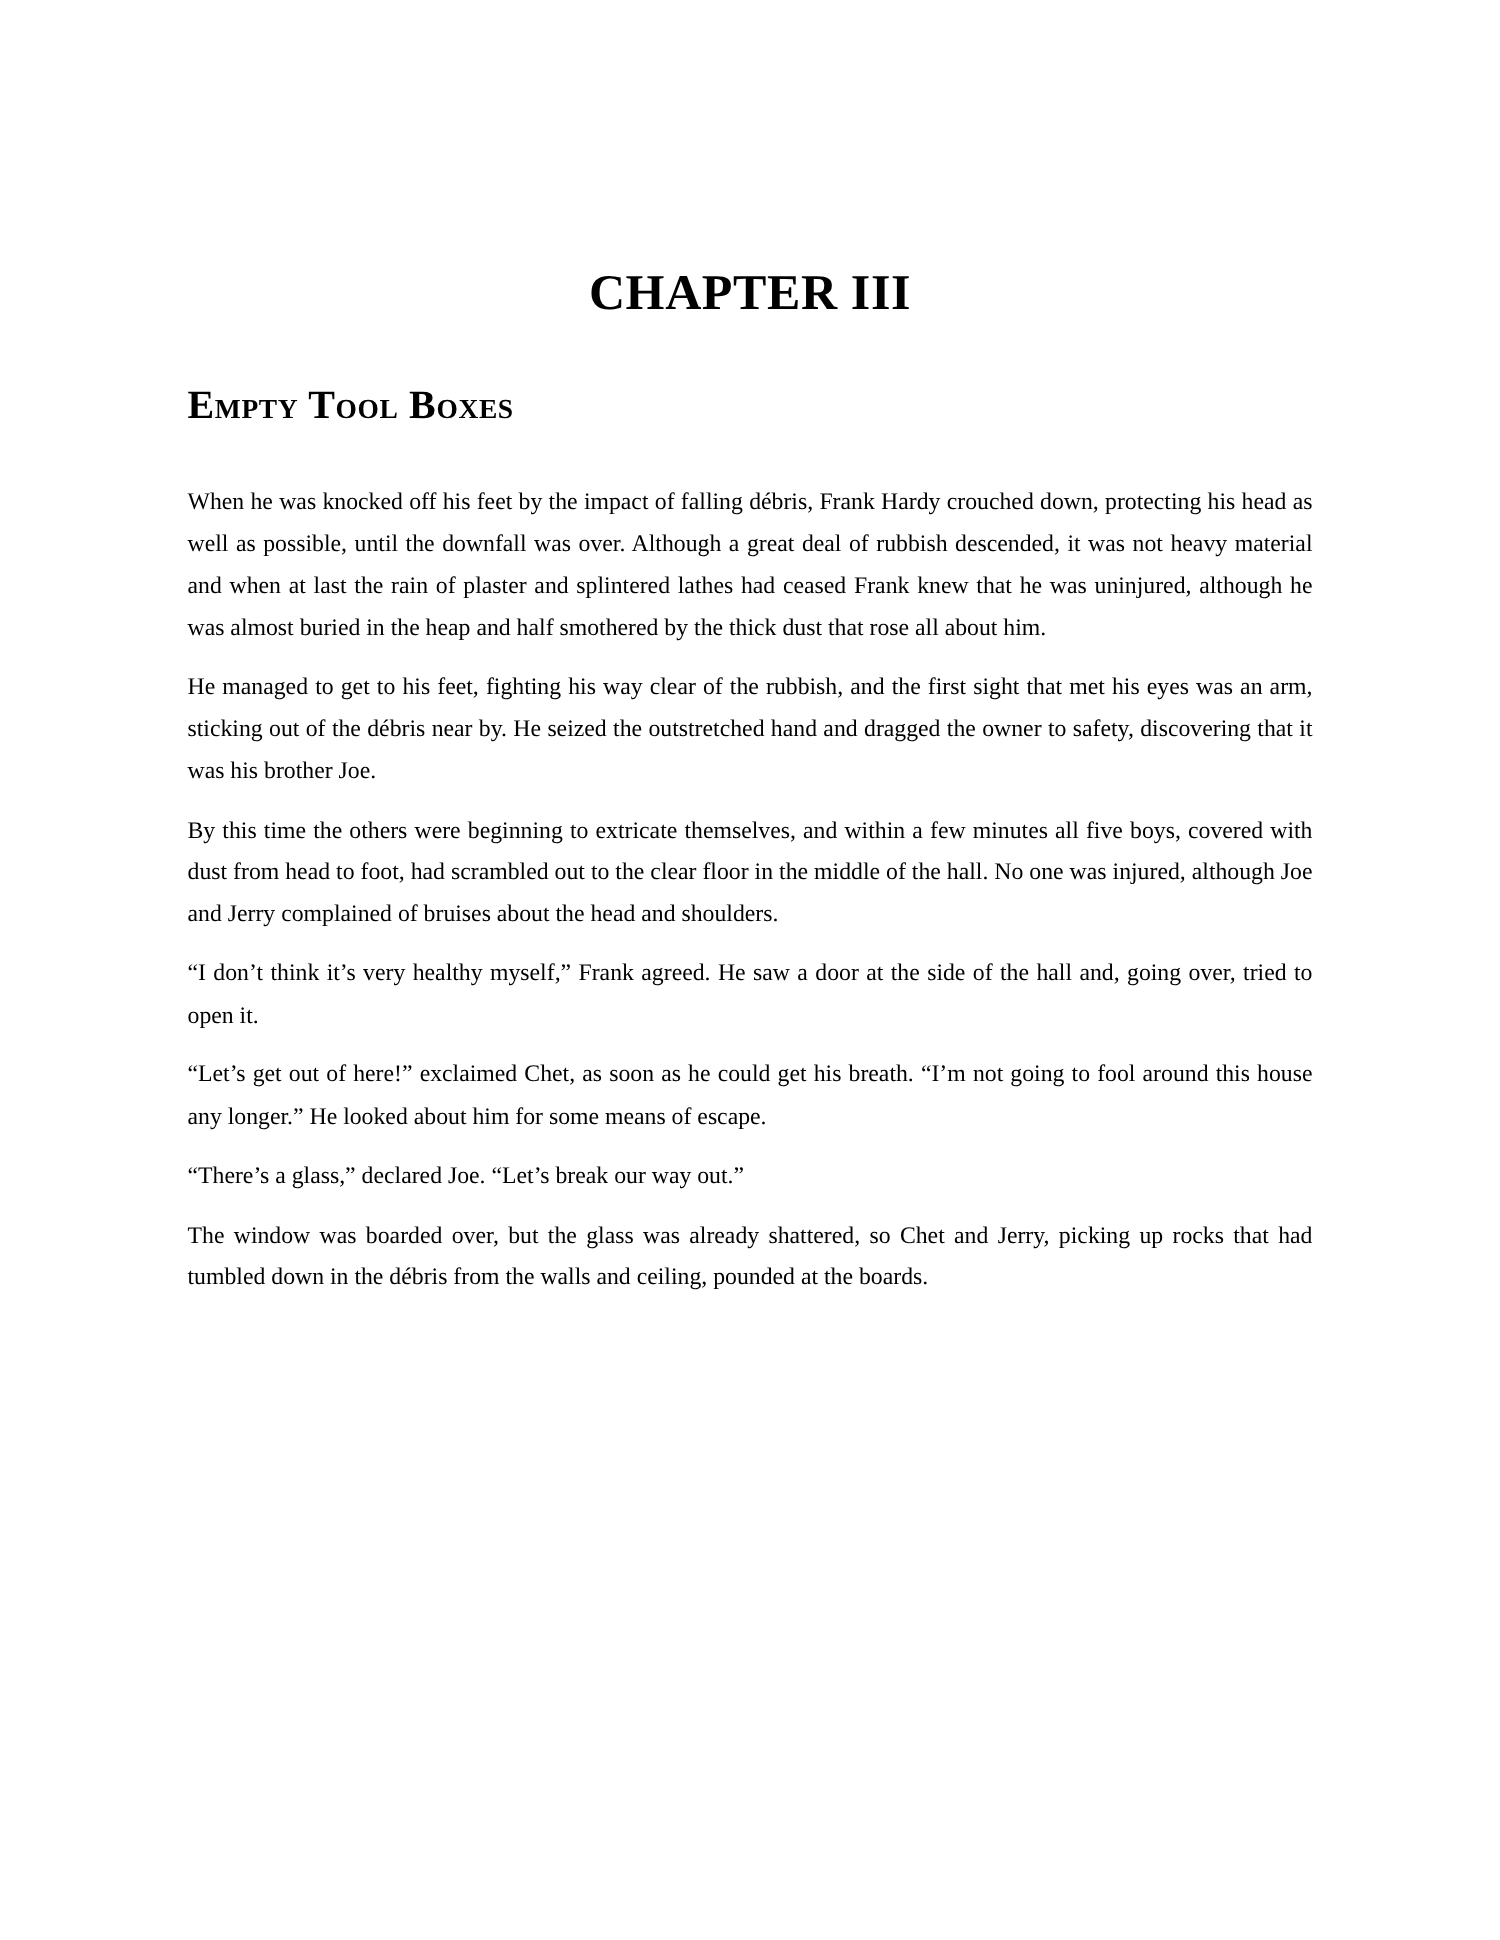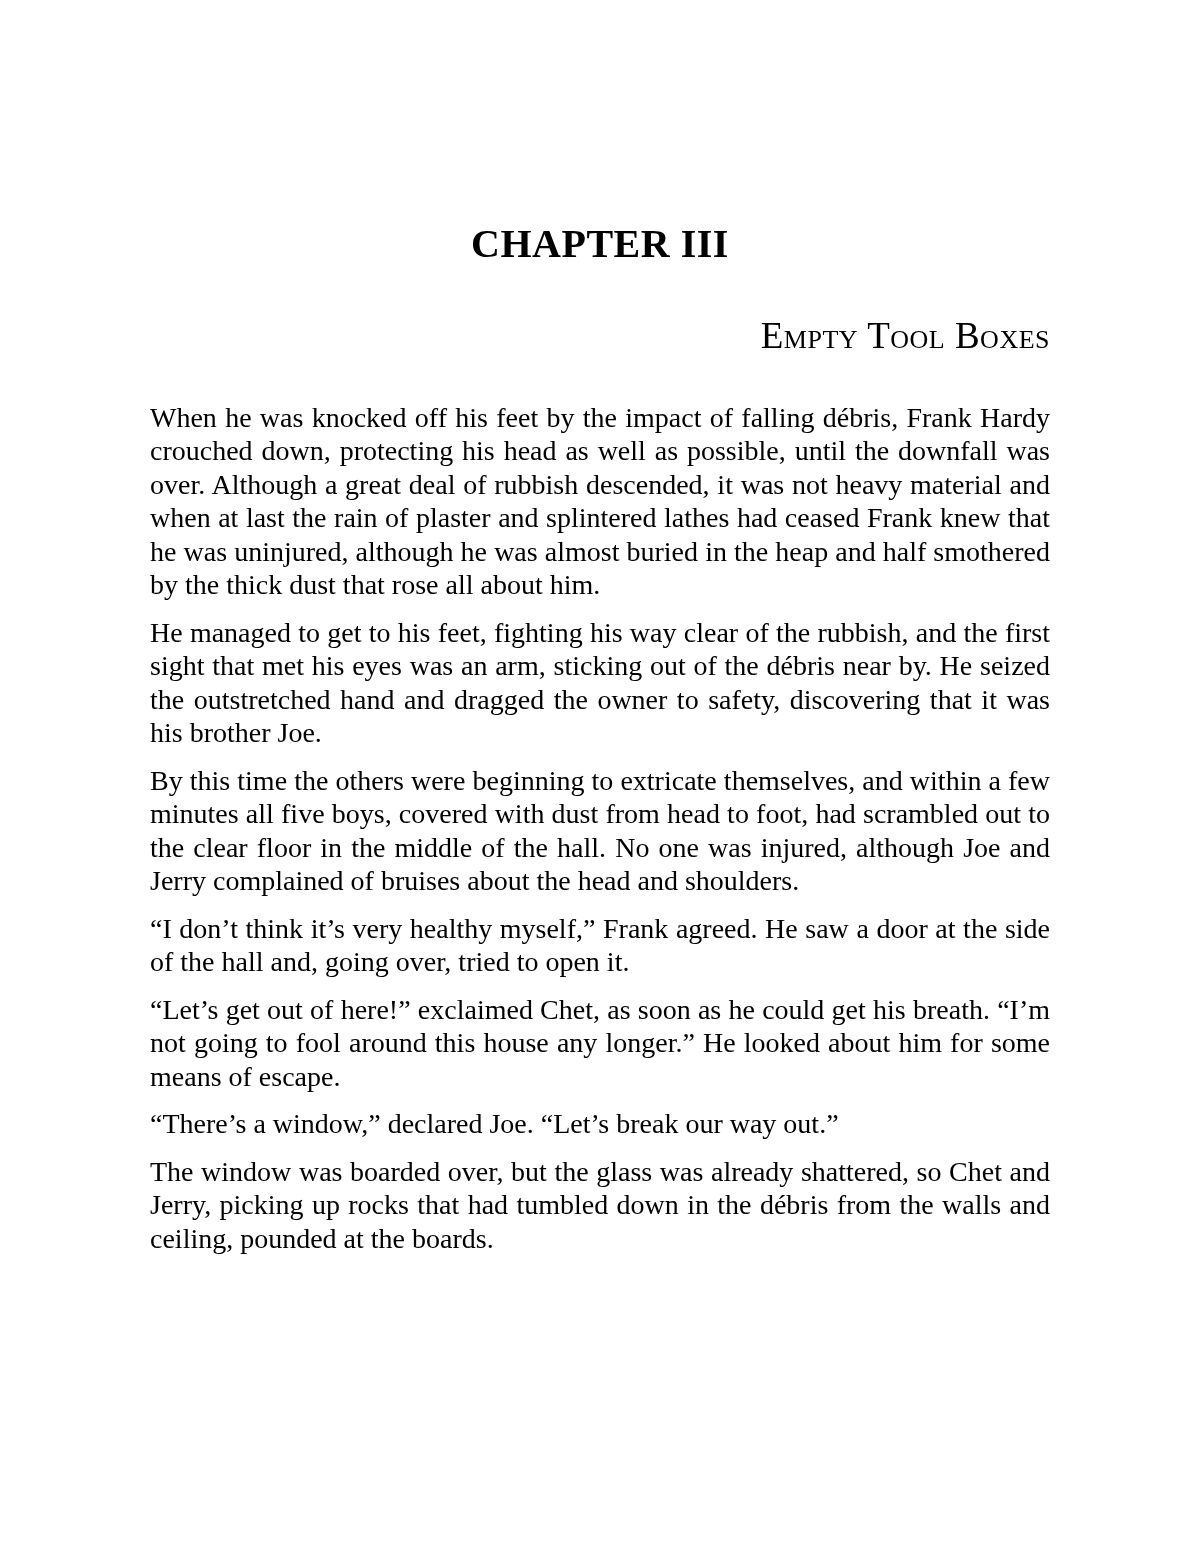--- a/index.html
+++ b/index.html
@@ -9,66 +9,65 @@
   }
   .page {
     position: relative;
     width: 1200px;
     height: 1316px;
     background: #ffffff;
     color: #000000;
     font-family: "Liberation Serif", serif;
     overflow: hidden;
     box-sizing: border-box;
-    margin-top: 10px;
   }
   .text-column {
     position: absolute;
     left: 150px;
     top: 0;
     width: 900px;
   }
   h1.chapter-title {
     margin: 212px 0 0 0;
     text-align: center;
     font-size: 40px;
     line-height: 1.1;
     font-weight: bold;
     letter-spacing: 0.5px;
   }
   h2.section-title {
     margin: 50px 0 0 0;
-    text-align: right;
-    font-size: 37px;
+    text-align: left;
+    font-size: 32px;
     line-height: 1.1;
-    font-weight: normal;
+    font-weight: bold;
     font-variant: small-caps;
     letter-spacing: 0.5px;
   }
   .body-text {
     margin-top: 44px;
   }
   .body-text p {
     margin: 0 0 14px 0;
-    font-size: 28px;
+    font-size: 19px;
     line-height: 33.5px;
     text-align: justify;
     text-justify: inter-word;
   }
 </style>
 </head>
 <body>
 
 <div class="page">
   <div class="text-column">
     <h1 class="chapter-title">CHAPTER III</h1>
     <h2 class="section-title">Empty Tool Boxes</h2>
     <div class="body-text">
       <p>When he was knocked off his feet by the impact of falling débris, Frank Hardy crouched down, protecting his head as well as possible, until the downfall was over. Although a great deal of rubbish descended, it was not heavy material and when at last the rain of plaster and splintered lathes had ceased Frank knew that he was uninjured, although he was almost buried in the heap and half smothered by the thick dust that rose all about him.</p>
       <p>He managed to get to his feet, fighting his way clear of the rubbish, and the first sight that met his eyes was an arm, sticking out of the débris near by. He seized the outstretched hand and dragged the owner to safety, discovering that it was his brother Joe.</p>
       <p>By this time the others were beginning to extricate themselves, and within a few minutes all five boys, covered with dust from head to foot, had scrambled out to the clear floor in the middle of the hall. No one was injured, although Joe and Jerry complained of bruises about the head and shoulders.</p>
       <p>“I don’t think it’s very healthy myself,” Frank agreed. He saw a door at the side of the hall and, going over, tried to open it.</p>
       <p>“Let’s get out of here!” exclaimed Chet, as soon as he could get his breath. “I’m not going to fool around this house any longer.” He looked about him for some means of escape.</p>
-      <p>“There’s a window,” declared Joe. “Let’s break our way out.”</p>
+      <p>“There’s a glass,” declared Joe. “Let’s break our way out.”</p>
       <p>The window was boarded over, but the glass was already shattered, so Chet and Jerry, picking up rocks that had tumbled down in the débris from the walls and ceiling, pounded at the boards.</p>
     </div>
   </div>
 </div>
 
 </body></html>

